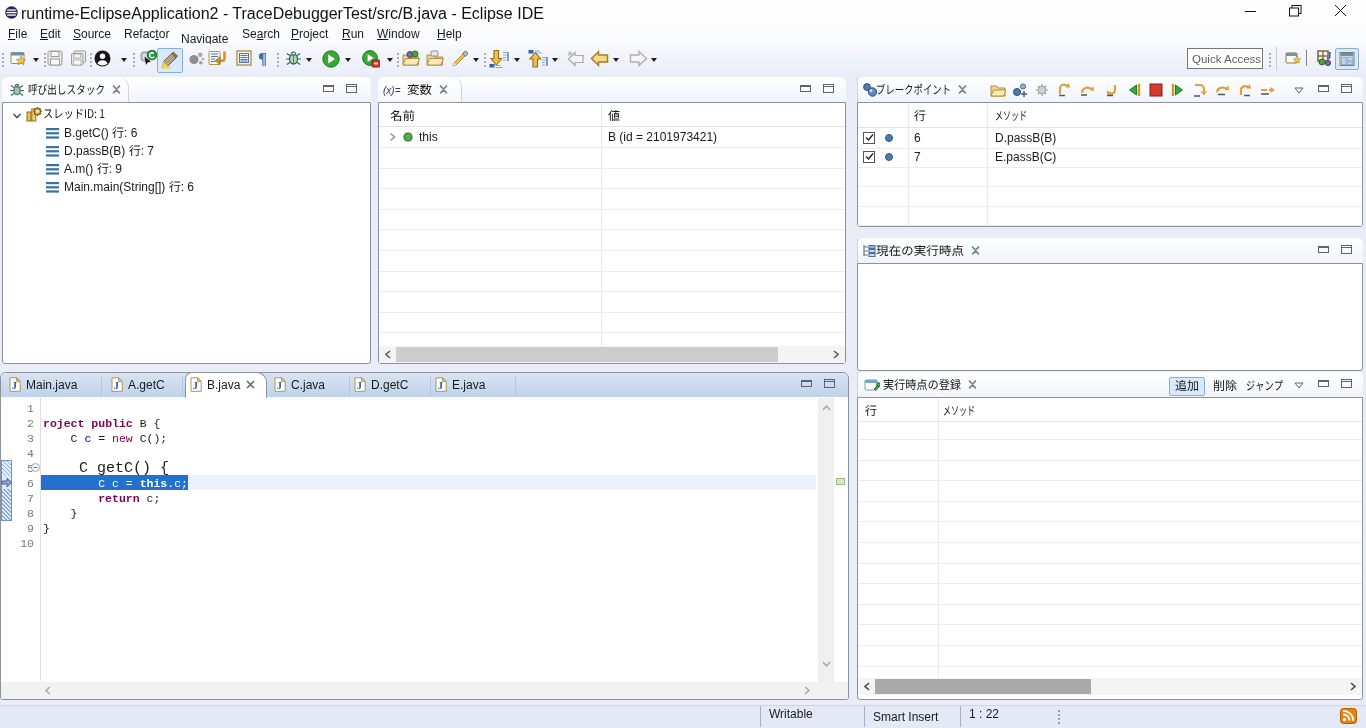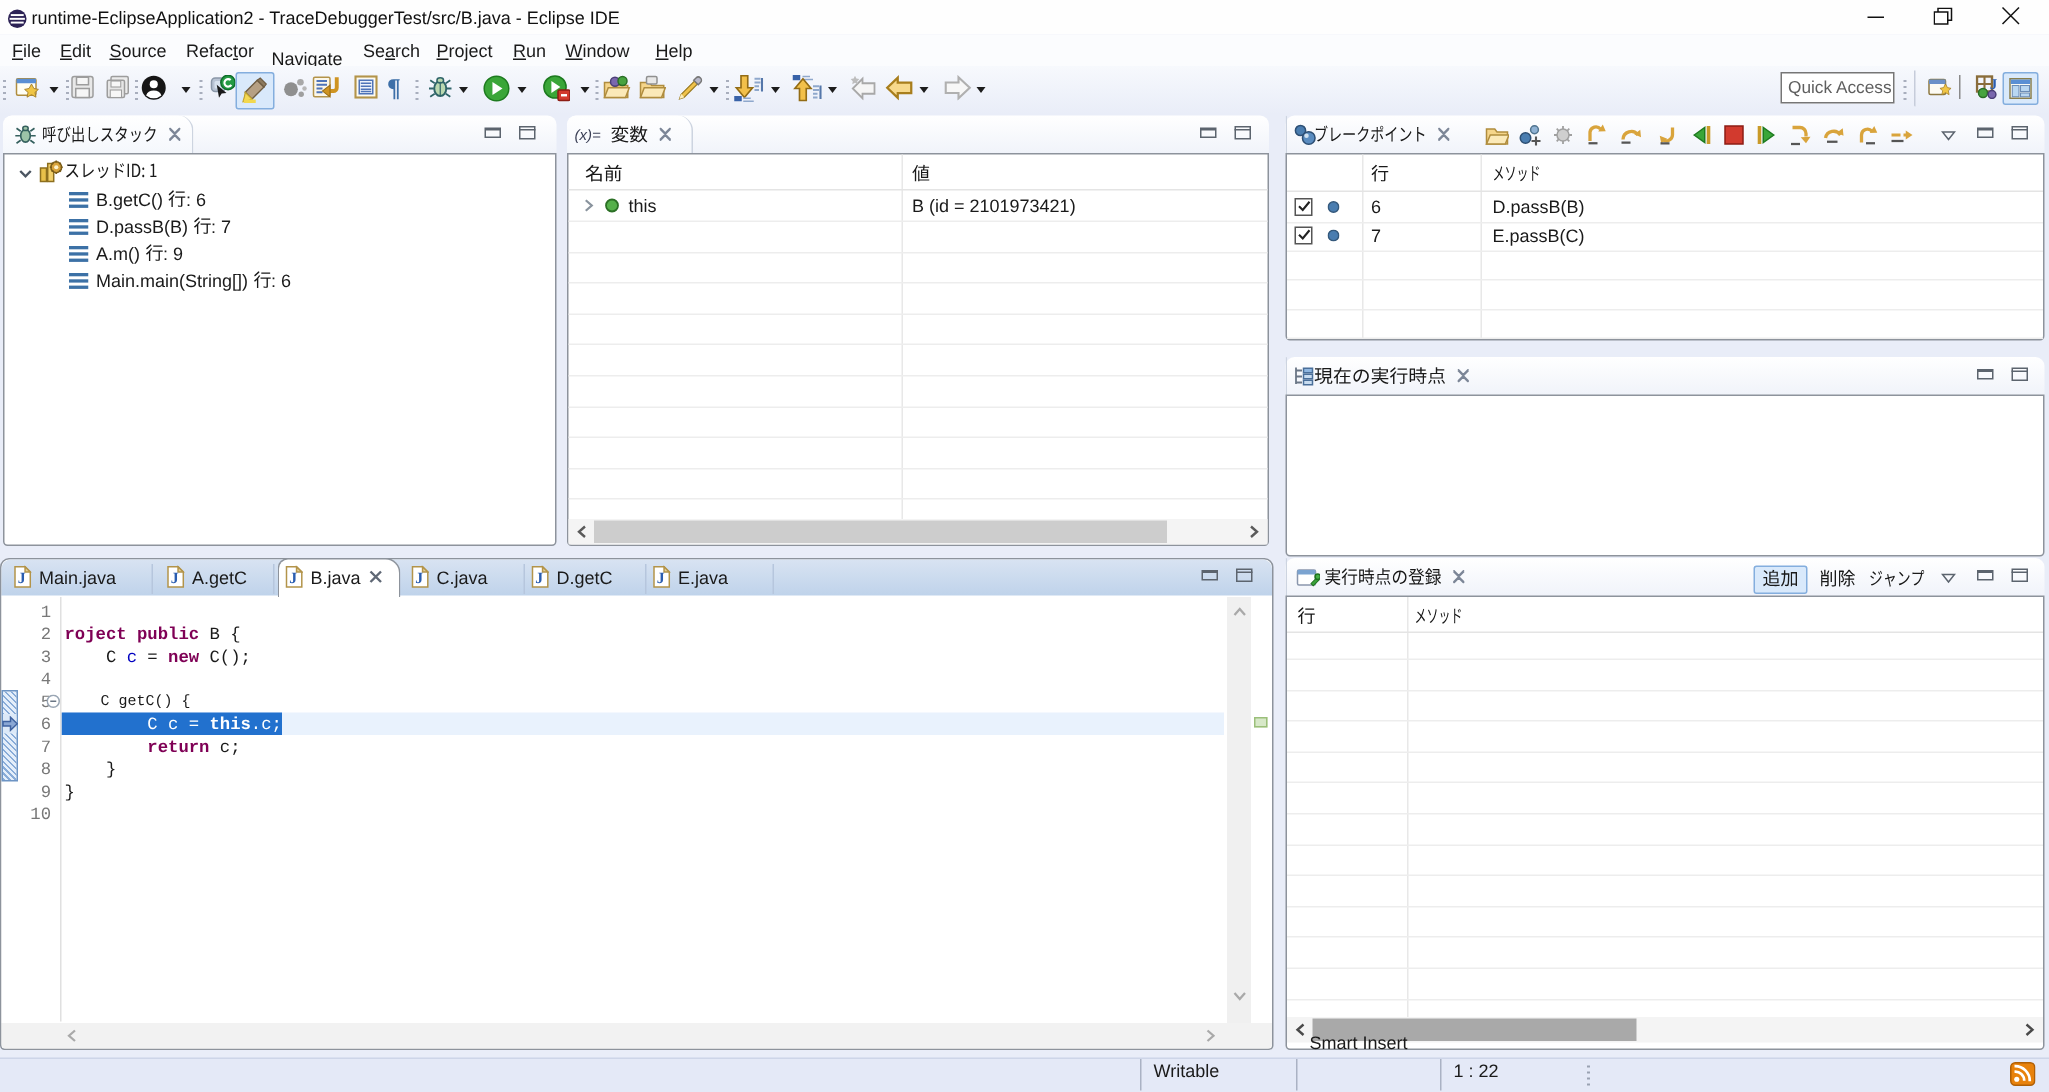--- a/index.html
+++ b/index.html
@@ -13,21 +13,21 @@
 .tsep{position:absolute;top:52px;width:1.5px;height:17px;background-image:radial-gradient(circle,#a8aebd 42%,transparent 44%);background-size:1.5px 4px;background-repeat:repeat-y}
 </style></head><body>
 
 <div class="abs" style="left:0;top:0;width:1366px;height:23px;background:#fefefe"></div>
 <svg class="abs" style="left:5px;top:6px" width="13" height="13" viewBox="0 0 13 13">
 <circle cx="6.5" cy="6.5" r="6.2" fill="#2c2255"></circle>
 <rect x="2.2" y="3.4" width="8.6" height="1.3" fill="#fff"></rect>
 <rect x="1.4" y="5.9" width="10.2" height="1.3" fill="#fff"></rect>
 <rect x="2.2" y="8.4" width="8.6" height="1.3" fill="#fff"></rect>
 </svg>
-<div class="abs" style="left:21px;top:5px;font-size:12px;color:#111">runtime-EclipseApplication2 - TraceDebuggerTest/src/B.java - Eclipse IDE</div>
+<div class="abs" style="left:21px;top:5px;font-size:16px;color:#111">runtime-EclipseApplication2 - TraceDebuggerTest/src/B.java - Eclipse IDE</div>
 <div class="abs" style="left:1245px;top:11px;width:11px;height:1px;background:#111"></div>
 <svg class="abs" style="left:1289px;top:5px" width="13" height="12" viewBox="0 0 13 12">
     <rect x="3" y="0.5" width="9" height="8" fill="none" stroke="#111"></rect>
     <rect x="0.5" y="3" width="9" height="8" fill="#fefefe" stroke="#111"></rect>
   </svg>
 <svg class="abs" style="left:1334px;top:4px" width="13" height="13" viewBox="0 0 13 13">
     <path d="M1 1 L12 12 M12 1 L1 12" stroke="#111" stroke-width="1"></path>
   </svg>
 <div class="abs" style="left:0;top:23px;width:1366px;height:21px;background:#fbfcfe"></div>
 <div class="abs" style="left:8px;top:27px"><u>F</u>ile</div>
@@ -499,22 +499,22 @@
     <div style="height:15px">8</div>
     <div style="height:15px">9</div>
     <div style="height:15px">10</div>
   </div>
 <div class="abs" style="left:40px;top:398px;width:1px;height:283px;background:#e0e0e0"></div>
 <svg class="abs" style="left:31px;top:463px" width="9" height="9" viewBox="0 0 9 9">
     <circle cx="4.5" cy="4.5" r="4" fill="#fff" stroke="#9aa6b4"></circle>
     <path d="M2.5 4.5 h4" stroke="#6a7684" stroke-width="1"></path>
   </svg>
 <div class="abs" style="left:43px;top:415.5px;font-family:'Liberation Mono',monospace;font-size:11.5px;line-height:15px;white-space:nowrap"><span style="color:#7f0055;font-weight:bold">roject</span> <span style="color:#7f0055;font-weight:bold">public</span> B {</div>
-<div class="abs" style="left:43px;top:430.5px;font-family:'Liberation Mono',monospace;font-size:11.5px;line-height:15px;white-space:nowrap">&nbsp;&nbsp;&nbsp;&nbsp;C <span style="color:#0000c0">c</span> = <span style="color:#7f0055;font-weight:bold">new</span> C();</div>
-<div class="abs" style="left:43px;top:460.5px;font-family:'Liberation Mono',monospace;font-size:10px;line-height:15px;white-space:nowrap">&nbsp;&nbsp;&nbsp;&nbsp;C getC() {</div>
+<div class="abs" style="left:43px;top:430.5px;font-family:'Liberation Mono',monospace;font-size:11.5px;line-height:15px;white-space:nowrap">&nbsp;&nbsp;&nbsp;&nbsp;C <span style="color:#0000c0">c</span> = <span style="color:#7f0055;font-weight:normal">new</span> C();</div>
+<div class="abs" style="left:43px;top:460.5px;font-family:'Liberation Mono',monospace;font-size:15px;line-height:15px;white-space:nowrap">&nbsp;&nbsp;&nbsp;&nbsp;C getC() {</div>
 <div class="abs" style="left:43px;top:490.5px;font-family:'Liberation Mono',monospace;font-size:11.5px;line-height:15px;white-space:nowrap">&nbsp;&nbsp;&nbsp;&nbsp;&nbsp;&nbsp;&nbsp;&nbsp;<span style="color:#7f0055;font-weight:bold">return</span> c;</div>
 <div class="abs" style="left:43px;top:505.5px;font-family:'Liberation Mono',monospace;font-size:11.5px;line-height:15px;white-space:nowrap">&nbsp;&nbsp;&nbsp;&nbsp;}</div>
 <div class="abs" style="left:43px;top:520.5px;font-family:'Liberation Mono',monospace;font-size:11.5px;line-height:15px;white-space:nowrap">}</div>
 <div class="abs" style="left:43px;top:475.5px;font-family:'Liberation Mono',monospace;font-size:11.5px;line-height:15px;color:#fff;white-space:nowrap">&nbsp;&nbsp;&nbsp;&nbsp;&nbsp;&nbsp;&nbsp;&nbsp;C c = <span style="font-weight:bold">this</span>.c;</div>
 <div class="abs" style="left:818px;top:398px;width:16px;height:284px;background:#f0f0f0"></div>
 <svg class="abs" style="left:822px;top:404px" width="9" height="8" viewBox="0 0 9 8">
     <path d="M1 6 L4.5 2 L8 6" fill="none" stroke="#a9a9a9" stroke-width="1.5"></path>
   </svg>
 <svg class="abs" style="left:822px;top:660px" width="9" height="8" viewBox="0 0 9 8">
     <path d="M1 2 L4.5 6 L8 2" fill="none" stroke="#a9a9a9" stroke-width="1.5"></path>
@@ -584,20 +584,20 @@
     <path d="M6 1 L2 4.5 L6 8" fill="none" stroke="#4a4a4a" stroke-width="1.6"></path>
   </svg>
 <svg class="abs" style="left:1349px;top:682px" width="8" height="9" viewBox="0 0 8 9">
     <path d="M2 1 L6 4.5 L2 8" fill="none" stroke="#4a4a4a" stroke-width="1.6"></path>
   </svg>
 <div class="abs" style="left:0;top:705px;width:1366px;height:23px;background:#e4e9f7;border-top:1px solid #cdd5e8"></div>
 <div class="abs" style="left:760px;top:706px;width:1px;height:21px;background:#aab2c4"></div>
 <div class="abs" style="left:864px;top:706px;width:1px;height:21px;background:#aab2c4"></div>
 <div class="abs" style="left:960px;top:706px;width:1px;height:21px;background:#aab2c4"></div>
 <div class="abs" style="left:769px;top:707px">Writable</div>
-<div class="abs" style="left:873px;top:688px">Smart Insert</div>
+<div class="abs" style="left:873px;top:710px">Smart Insert</div>
 <div class="abs" style="left:969px;top:707px">1 : 22</div>
 <div class="abs" style="left:1058px;top:709px;width:2px;height:16px;background-image:radial-gradient(circle,#9aa2b2 34%,transparent 36%);background-size:2px 4px;background-repeat:repeat-y"></div>
 <svg class="abs" style="left:1340px;top:708px" width="17" height="16" viewBox="0 0 17 16">
     <rect x="0.5" y="0.5" width="16" height="15" rx="3" fill="#e8820c" stroke="#b05f05"></rect>
     <circle cx="4.5" cy="11.5" r="1.7" fill="#fff"></circle>
     <path d="M3 6.5 a6 6 0 0 1 6.5 6" fill="none" stroke="#fff" stroke-width="1.8"></path>
     <path d="M3 2.8 a9.8 9.8 0 0 1 10.2 10" fill="none" stroke="#fff" stroke-width="1.8"></path>
   </svg>
 </body></html>

